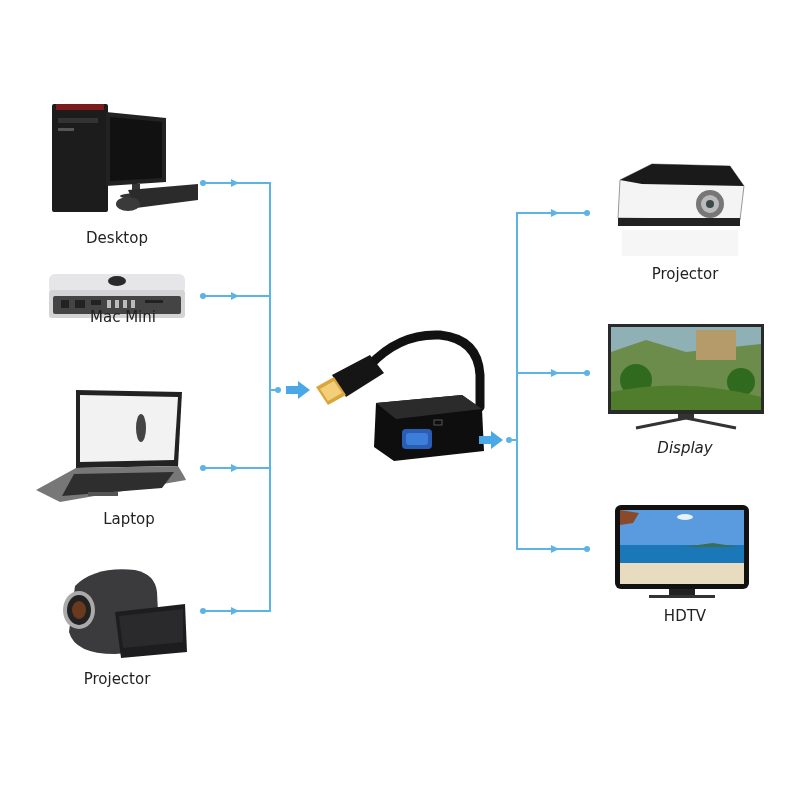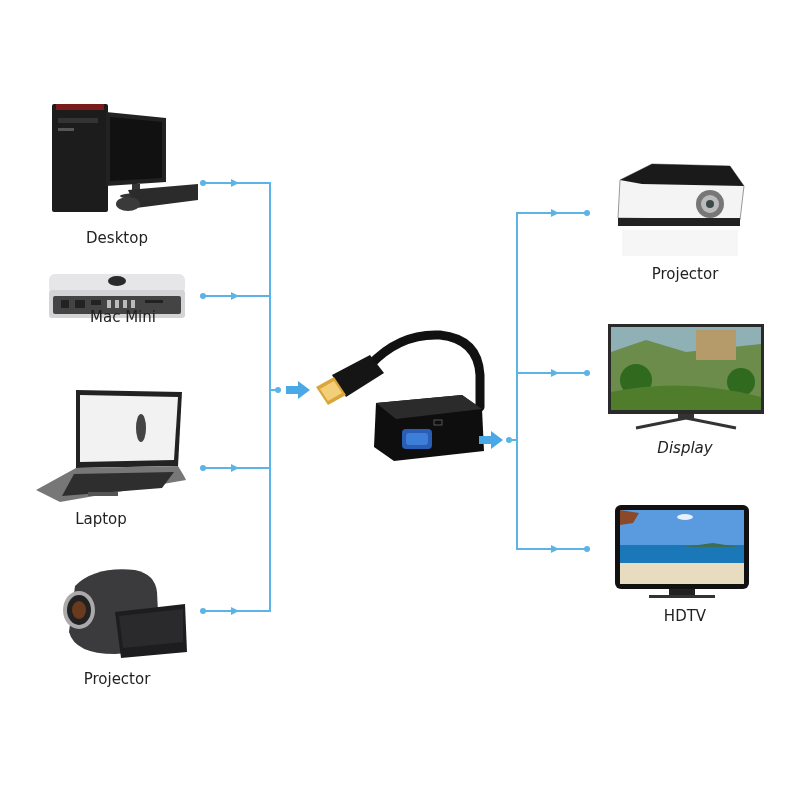--- a/index.html
+++ b/index.html
@@ -55,21 +55,21 @@
 <div class="abs" style="left:36px;top:388px;width:150px;height:115px;">
   <svg width="150" height="115" viewBox="0 0 150 115">
     <polygon points="40,2 146,4 142,78 40,80" fill="#222"></polygon>
     <polygon points="44,7 142,9 138,72 44,74" fill="#f2f2f2"></polygon>
     <ellipse cx="105" cy="40" rx="5" ry="14" fill="#444"></ellipse>
     <polygon points="40,80 142,78 148,88 150,92 24,114 0,102" fill="#777"></polygon>
     <polygon points="38,86 138,84 126,100 26,108" fill="#2e2e2e"></polygon>
     <rect x="52" y="104" width="30" height="4" fill="#555"></rect>
   </svg>
 </div>
-<div class="label" style="left:101px;top:510px;">Laptop</div>
+<div class="label" style="left:129px;top:510px;">Laptop</div>
 
 <div class="abs" style="left:55px;top:562px;width:140px;height:100px;">
   <svg width="140" height="100" viewBox="0 0 140 100">
     <path d="M20,24 Q40,4 80,8 Q100,12 102,30 L104,70 Q100,90 60,92 Q20,92 14,70 Z" fill="#3b3b3e"></path>
     <ellipse cx="24" cy="48" rx="16" ry="19" fill="#aaa"></ellipse>
     <ellipse cx="24" cy="48" rx="12" ry="15" fill="#222"></ellipse>
     <ellipse cx="24" cy="48" rx="7" ry="9" fill="#6a3a1e"></ellipse>
     <polygon points="60,50 130,42 132,90 66,96" fill="#1d1d1f"></polygon>
     <polygon points="64,54 128,47 128,80 68,86" fill="#2a2a2c"></polygon>
   </svg>

